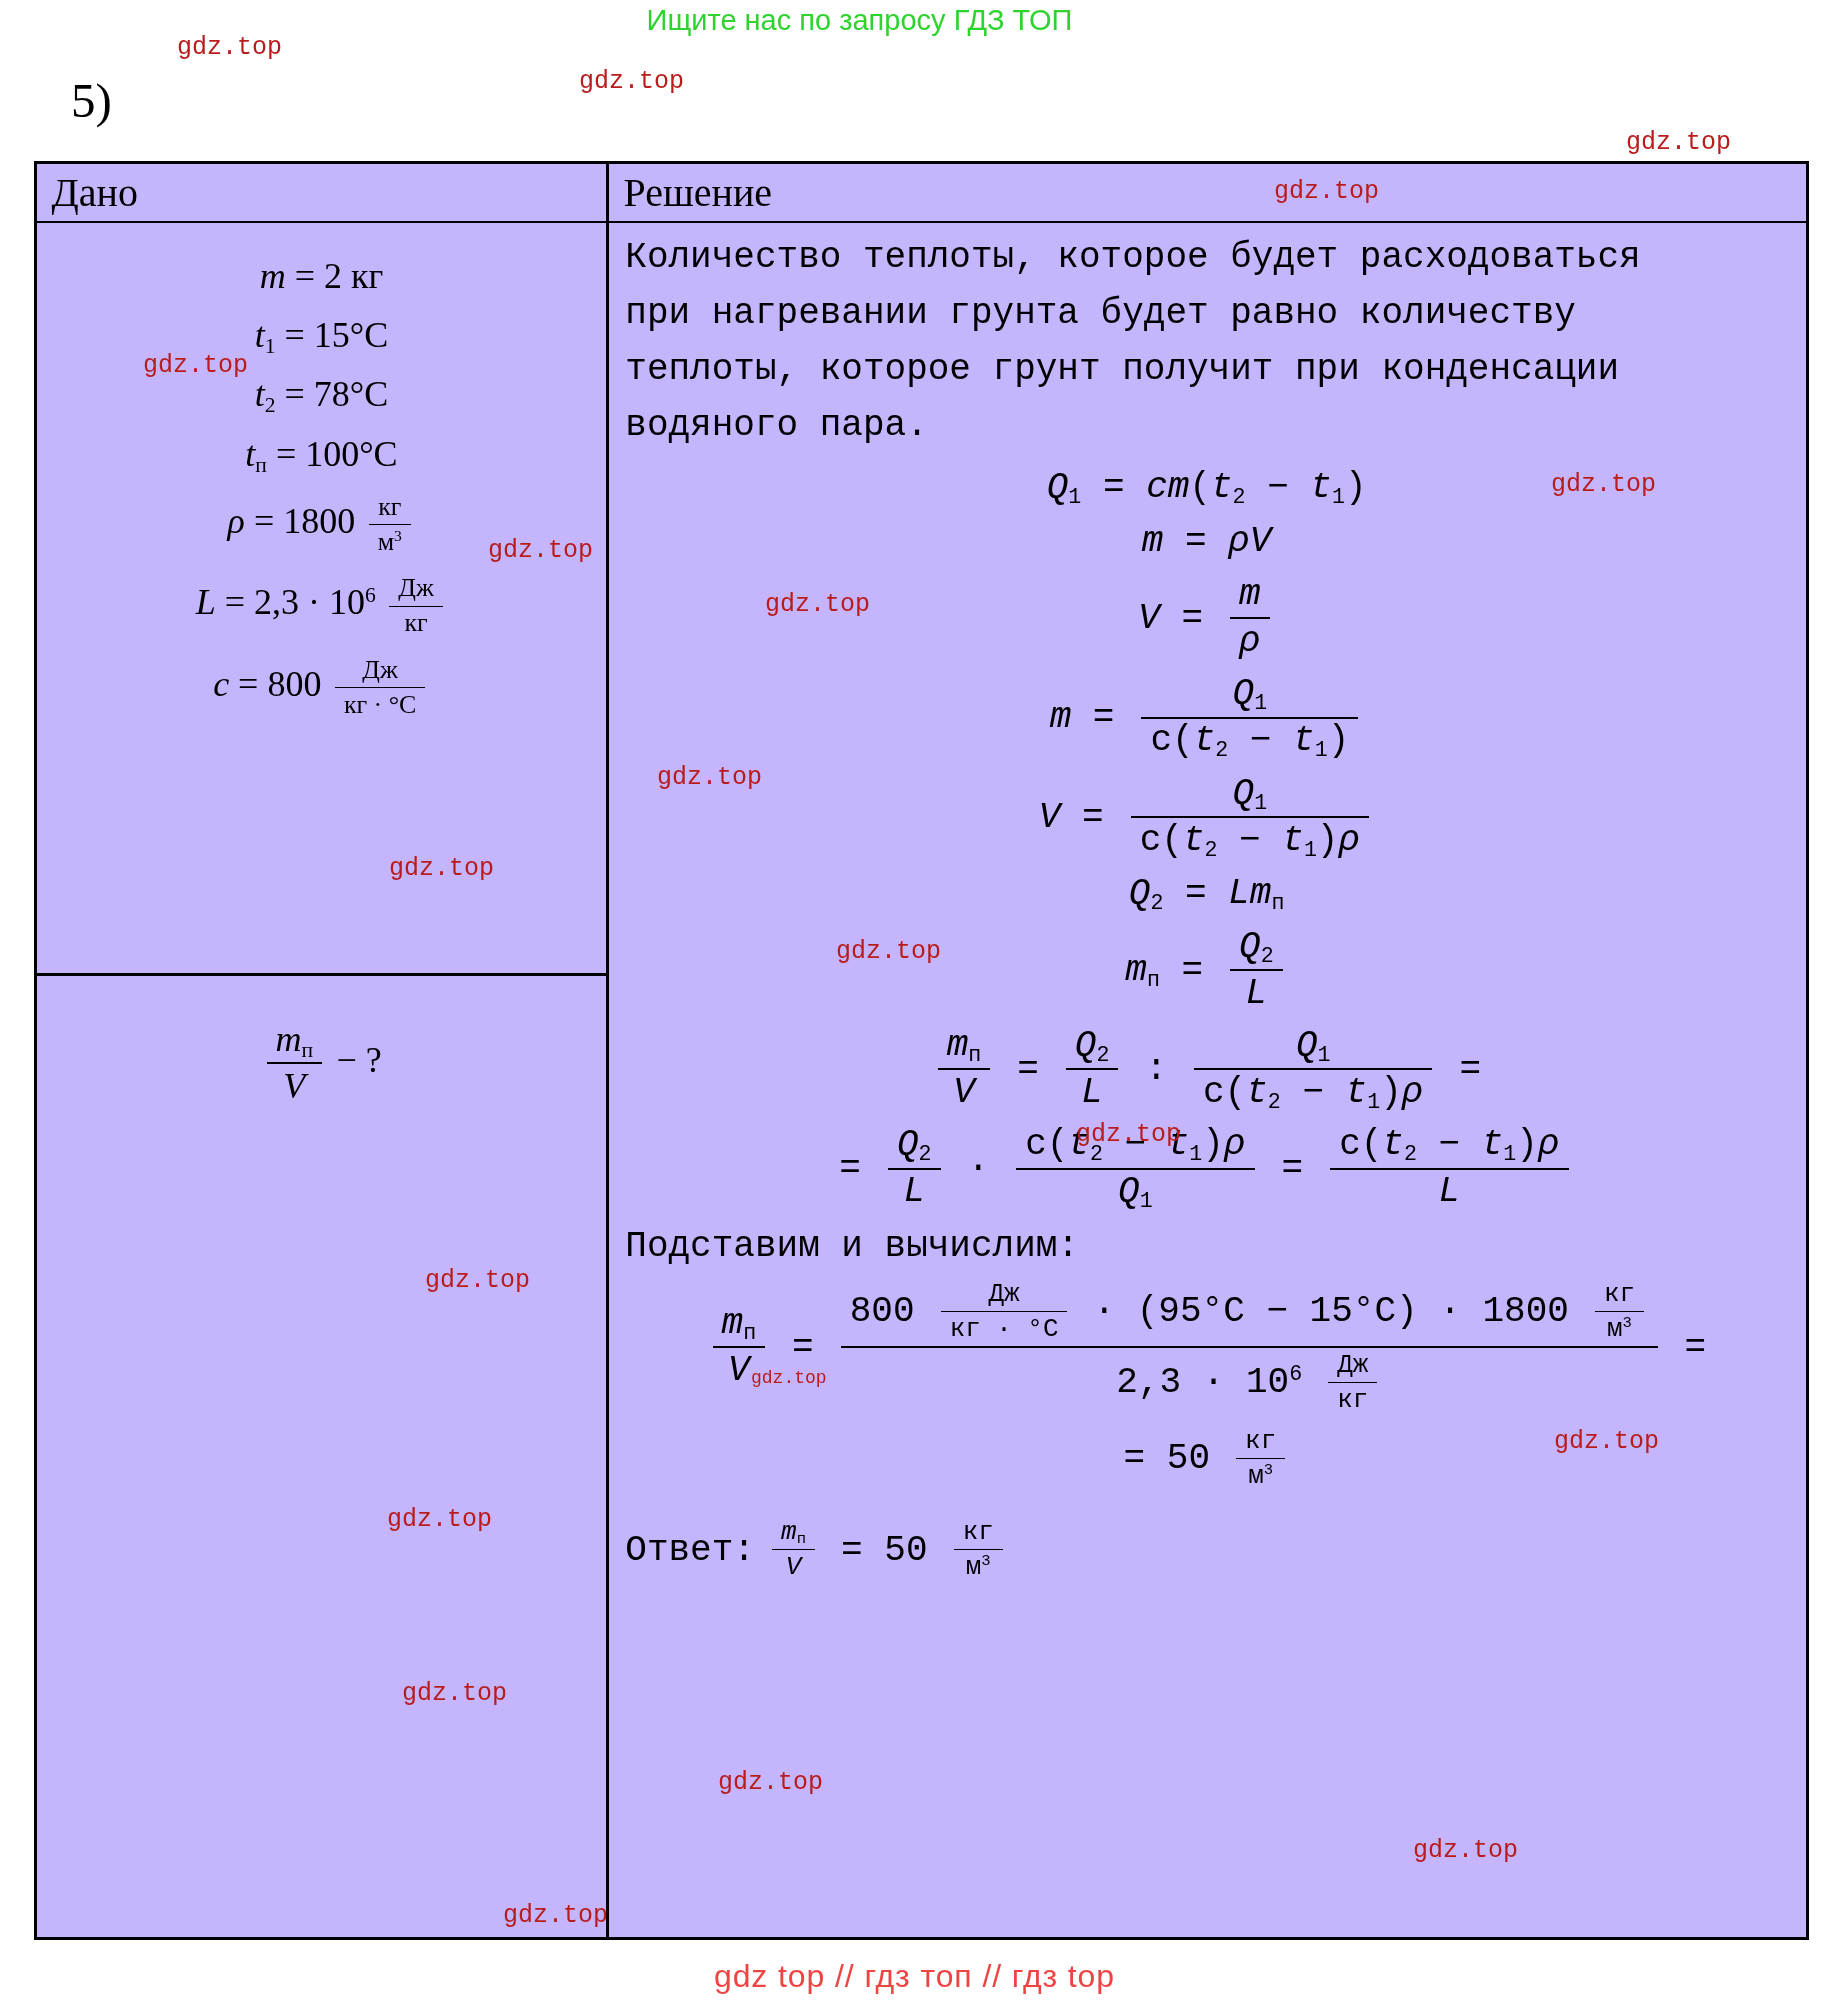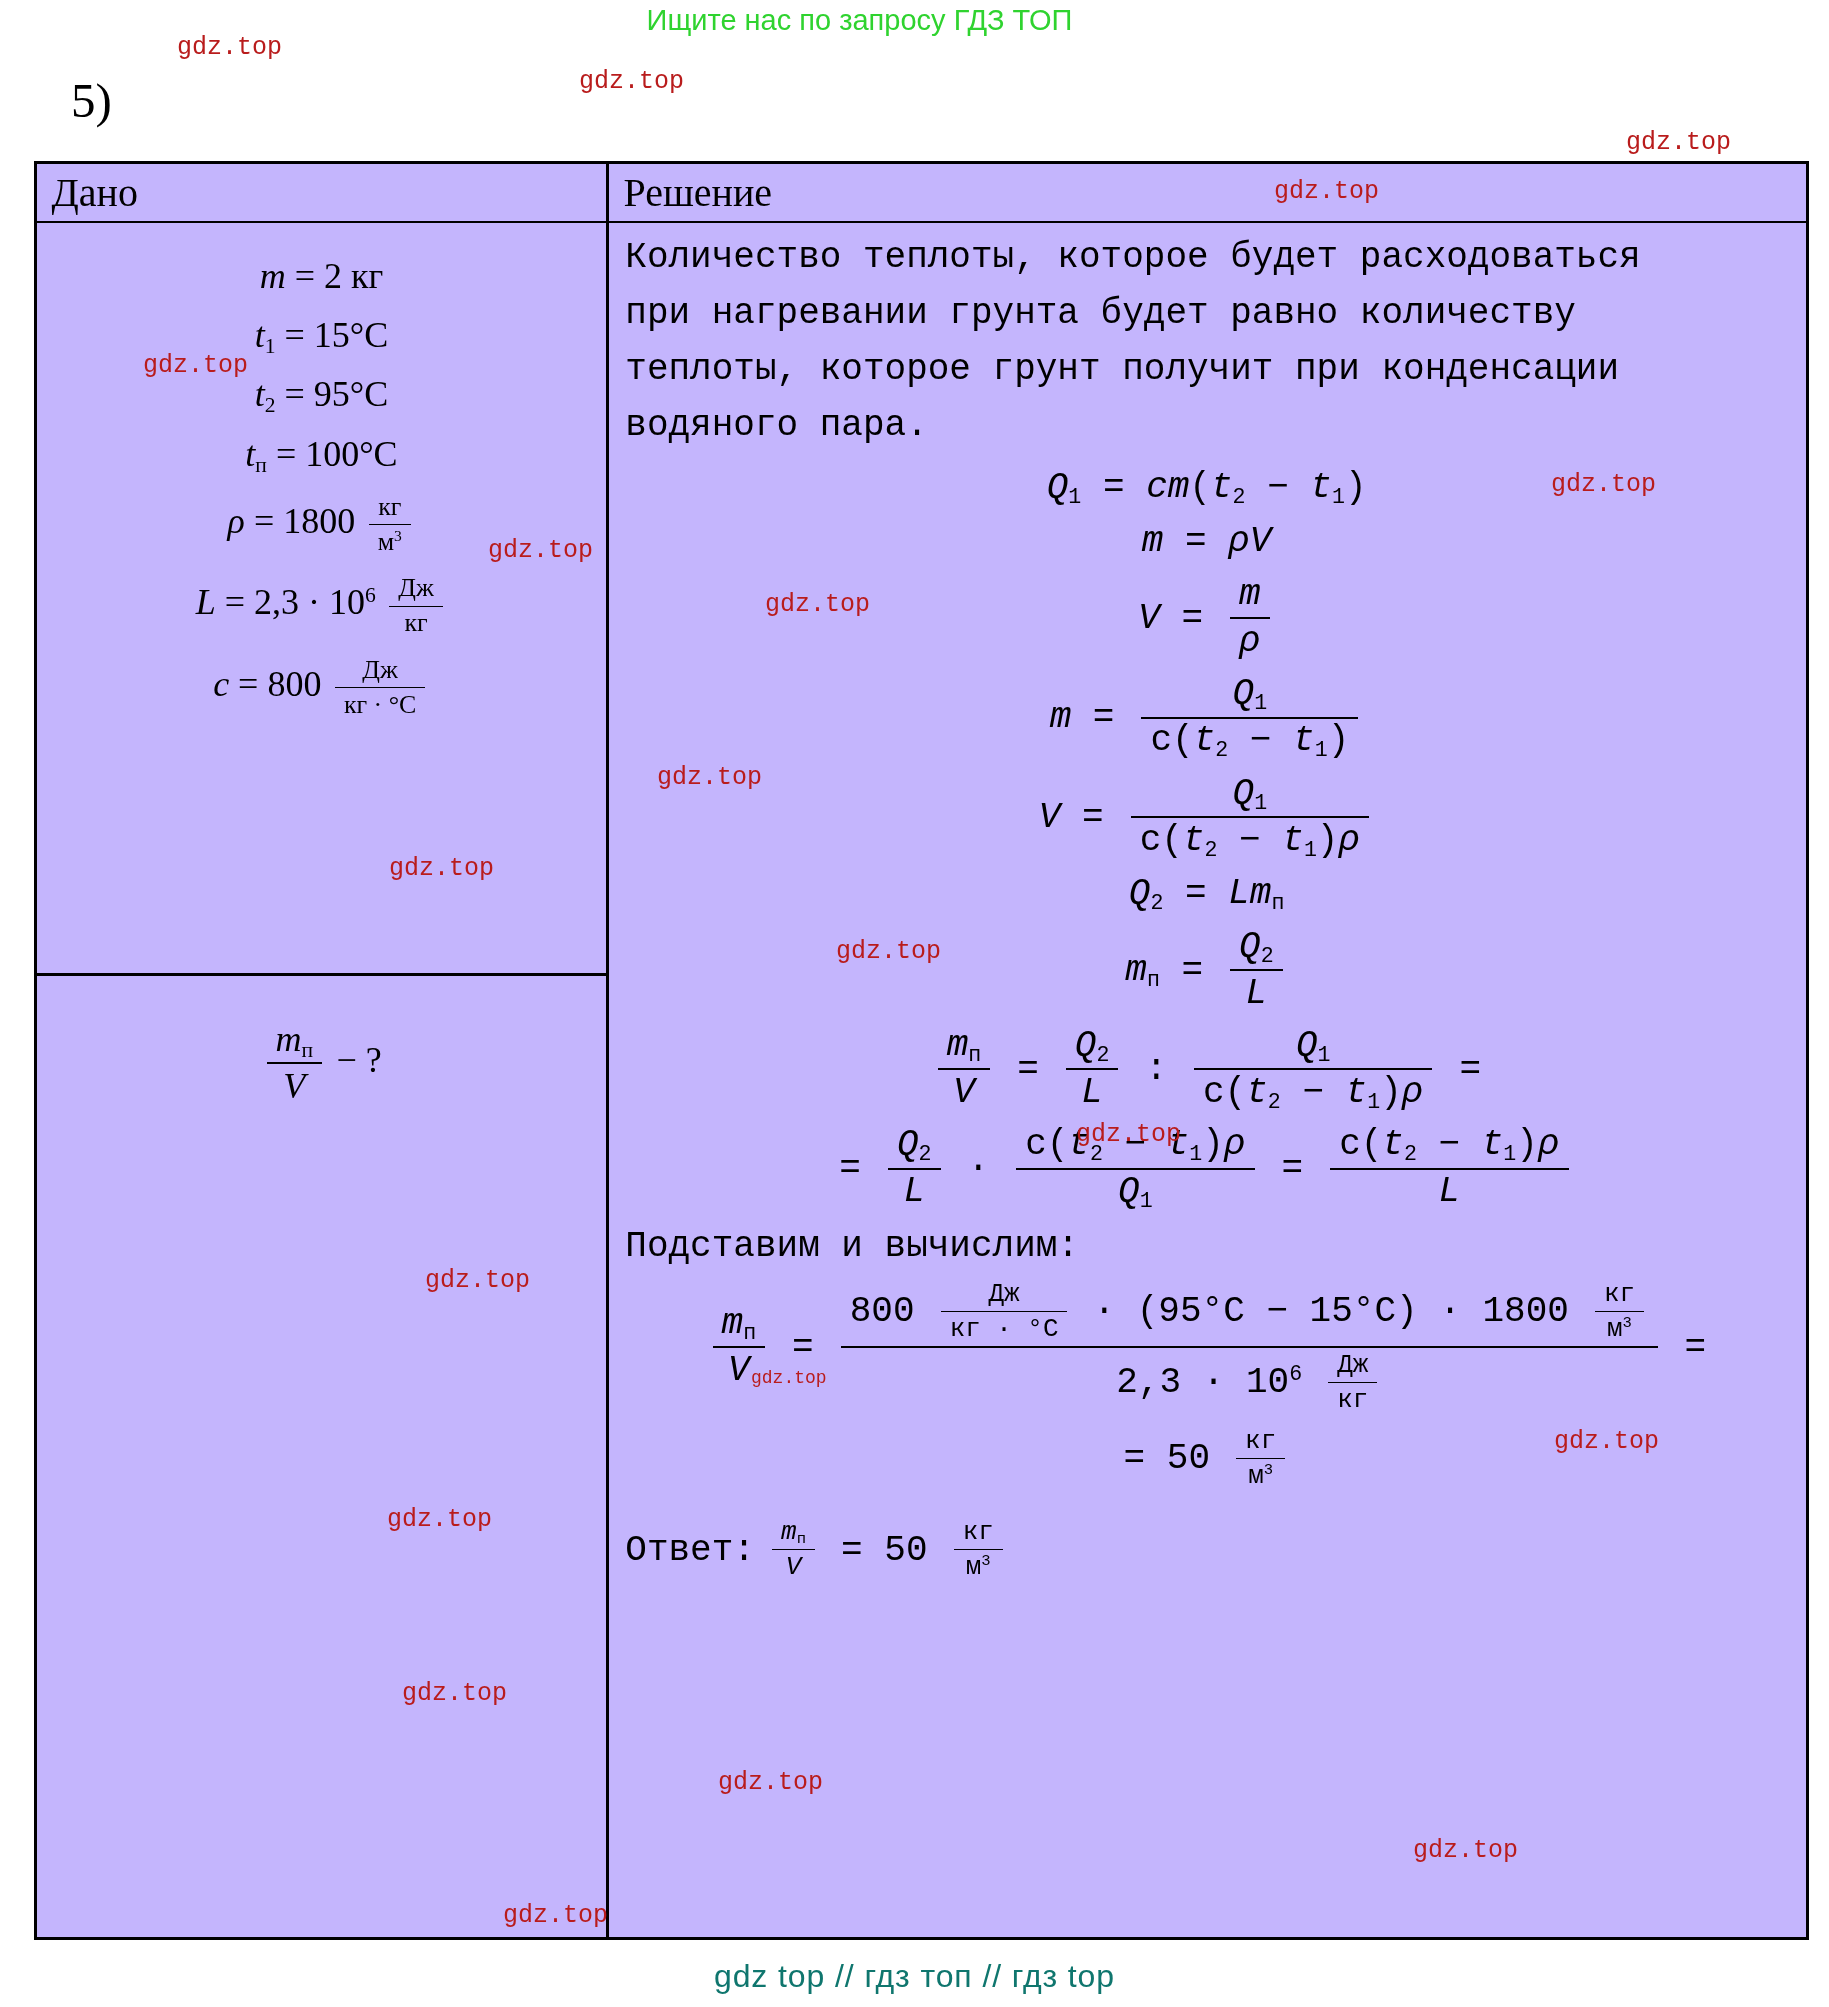--- a/index.html
+++ b/index.html
@@ -41,36 +41,36 @@
   .frac .den{display:block;border-top:2.7px solid #000;padding:2.7px 9px 0;}
   .frac.unit{font-size:72%;margin:0 4.5px;}
   .frac.unit .den{border-top-width:1.8px;}
   .wm{
     position:absolute;font-family:Liberation Mono, monospace;font-size:25px;color:#b91c1c;
     white-space:nowrap;
   }
   .wm-small{font-size:18px;}
   .footer{
     position:absolute;top:1958px;left:0;width:1829px;text-align:center;
-    font-family:"Liberation Sans",sans-serif;font-size:32px;color:#0f766e;letter-spacing:0.9px;
+    font-family:"Liberation Sans",sans-serif;font-size:32px;color:#ef4444;letter-spacing:0.9px;
   }
 </style>
 </head>
 <body>
 
 <div class="promo">Ищите нас по запросу ГДЗ ТОП</div>
 <div class="problem-number">5)</div>
 
 <div class="solution-table">
   <div class="col col-given">
     <div class="th">Дано</div>
     <div class="given-body">
       <div class="f-line"><span class="it">m</span><span> = 2 кг</span></div>
       <div class="f-line"><span class="it">t</span><sub><span>1</span></sub><span> = 15°C</span></div>
-      <div class="f-line"><span class="it">t</span><sub><span>2</span></sub><span> = 95°C</span></div>
+      <div class="f-line"><span class="it">t</span><sub><span>2</span></sub><span> = 78°C</span></div>
       <div class="f-line"><span class="it">t</span><sub><span>п</span></sub><span> = 100°C</span></div>
       <div class="f-line"><span class="it">ρ</span><span> = 1800 </span><span class="frac unit"><span class="num"><span>кг</span></span><span class="den"><span>м</span><sup><span>3</span></sup></span></span></div>
       <div class="f-line"><span class="it">L</span><span> = 2,3 · 10</span><sup><span>6</span></sup><span> </span><span class="frac unit"><span class="num"><span>Дж</span></span><span class="den"><span>кг</span></span></span></div>
       <div class="f-line"><span class="it">c</span><span> = 800 </span><span class="frac unit"><span class="num"><span>Дж</span></span><span class="den"><span>кг · °C</span></span></span></div>
     </div>
     <div class="given-find">
       <div class="f-line"><span class="frac"><span class="num"><span class="it">m</span><sub><span>п</span></sub></span><span class="den"><span class="it">V</span></span></span><span> − ?</span></div>
     </div>
   </div>
 

